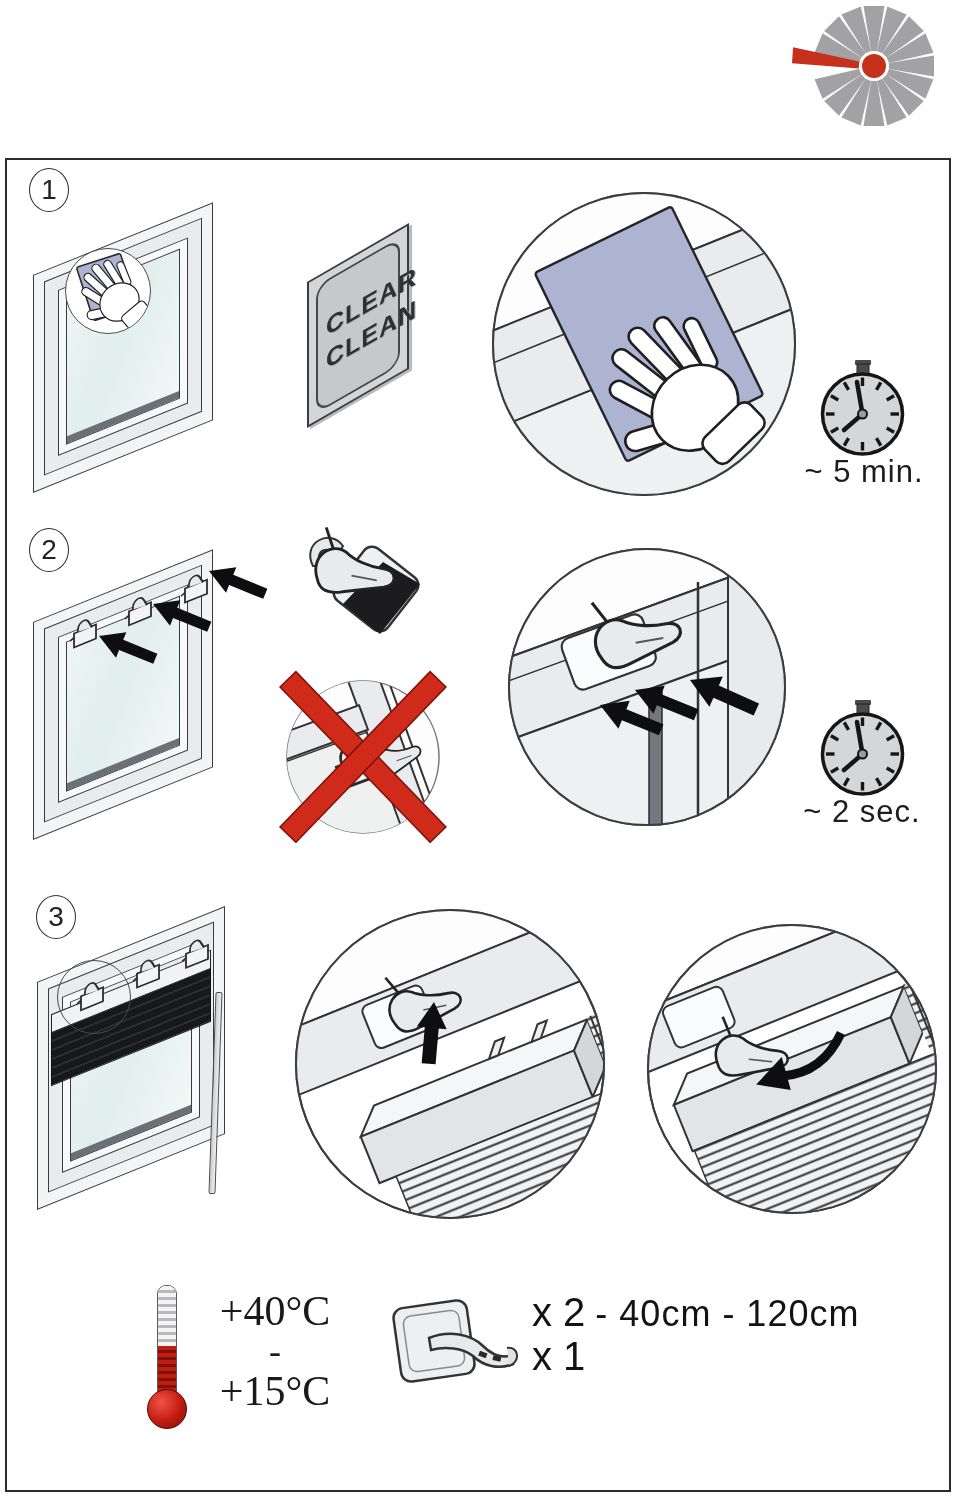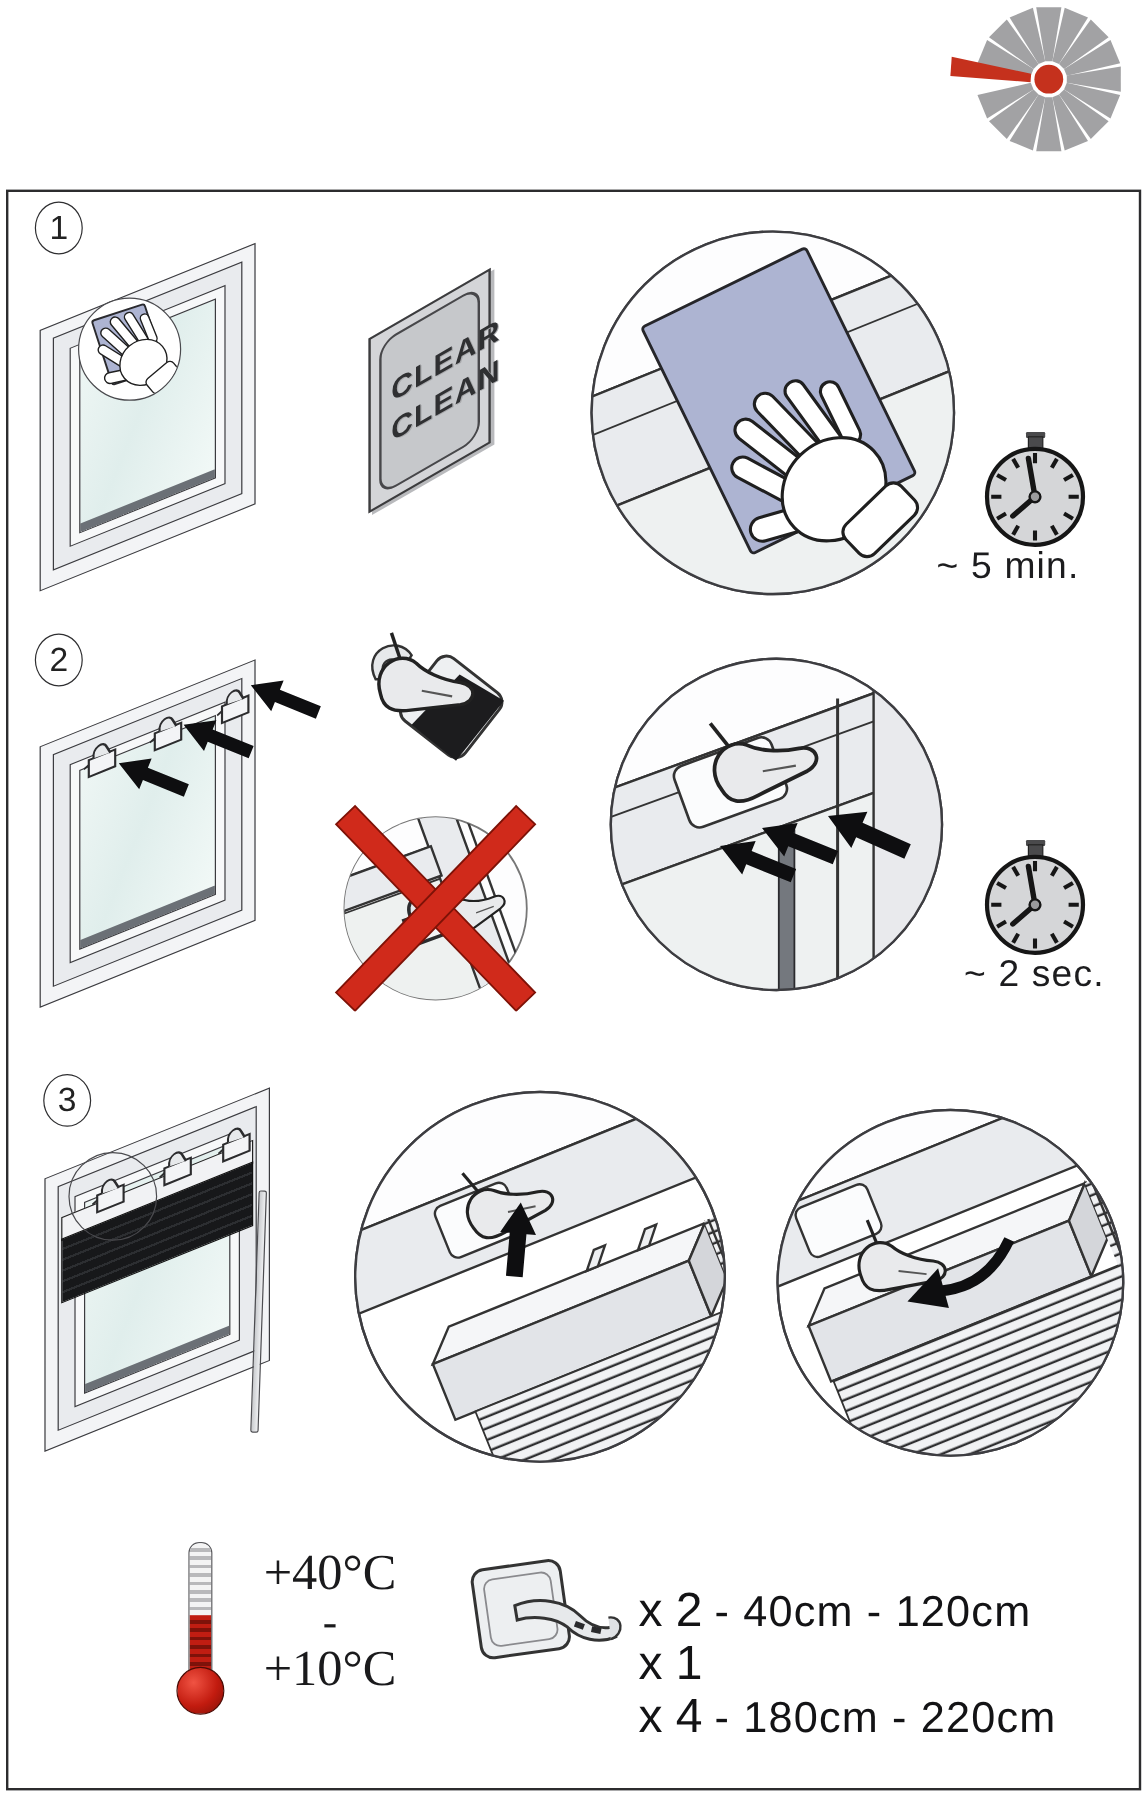--- a/index.html
+++ b/index.html
@@ -38,21 +38,21 @@
         border-radius:9px 9px 0 0;overflow:hidden;}
   .thermo .t-top{position:absolute;left:0;top:0;width:100%;height:52%;
         background:repeating-linear-gradient(180deg,#f4f4f4 0 4px,#b9b9bb 4px 7px);}
   .thermo .t-bot{position:absolute;left:0;top:52%;width:100%;height:48%;
         background:repeating-linear-gradient(180deg,#c01d12 0 4px,#7e120a 4px 7px);}
   .thermo .bulb{position:absolute;left:2px;top:104px;width:38px;height:38px;border-radius:50%;
         background:radial-gradient(circle at 35% 32%,#f05343,#c21b0f 55%,#7e0f06);border:1.5px solid #4a0b05;}
   .temps{position:absolute;left:168px;top:1128px;width:200px;text-align:center;color:#1a1a1c;font-family:Liberation Serif, serif;}
   .temps .t1{font-size:42px;line-height:46px;}
   .temps .ts{font-size:36px;line-height:34px;}
-  .qty{position:absolute;left:525px;top:1160px;}
+  .qty{position:absolute;left:525px;top:1130px;}
   .qty-row{display:flex;align-items:baseline;height:44px;white-space:nowrap;color:#131315;}
   .qty-row .cnt{font-size:40px;margin-right:10px;}
   .qty-row .rng{font-size:36px;letter-spacing:1px;}
 </style>
 </head>
 <body>
 
 <div class="page">
 
   <svg width="0" height="0" style="position:absolute" aria-hidden="true">
@@ -172,21 +172,21 @@
         </g>
         <rect x="88" y="44" width="152" height="210" rx="3" fill="#adb4d2" stroke="#26262a" stroke-width="2.4" transform="rotate(-26 164 149)"></rect>
         <use href="#hand" transform="translate(192,204) rotate(-44)"></use>
       </g>
       <circle cx="159" cy="159" r="151" fill="none" stroke="#3d3d41" stroke-width="2"></circle>
     </svg>
 
     <svg class="abs" style="left:804px;top:200px" width="105" height="100" viewBox="0 0 105 100">
         <use href="#clockg"></use>
       </svg>
-    <div class="duration" style="left:748px;top:294px;width:170px">~ 5 min.</div>
+    <div class="duration" style="left:772px;top:294px;width:170px">~ 5 min.</div>
 
     <div class="num-badge" style="left:22px;top:368px">
       <span>2</span>
     </div>
 
     <div class="win" style="left:26px;top:462px;width:180px;height:218px">
       <div class="w-wall"></div>
       <div class="w-f1"></div>
       <div class="w-f2"></div>
       <div class="w-glass"></div>
@@ -371,40 +371,36 @@
       <div class="tube">
         <div class="t-top"></div>
           <div class="t-bot"></div>
       </div>
       <div class="bulb"></div>
     </div>
 
     <div class="temps">
       <div class="t1">+40°C</div>
       <div class="ts">-</div>
-      <div class="t1">+10°C</div>
+      <div class="t1">+15°C</div>
     </div>
 
     <svg class="abs" style="left:372px;top:1126px" width="155" height="118" viewBox="0 0 155 118">
       <rect x="18" y="18" width="74" height="74" rx="10" transform="rotate(-8 55 55)" fill="#edeff1" stroke="#333" stroke-width="2.5"></rect>
       <rect x="27" y="27" width="56" height="56" rx="8" transform="rotate(-8 55 55)" fill="none" stroke="#8a8a8e" stroke-width="1.5"></rect>
       <path d="M 50 52 C 70 44, 92 48, 104 60 C 112 68, 120 72, 130 70 L 134 78 C 120 84, 104 80, 94 70 C 84 62, 66 60, 52 64 Z" fill="#e7e9eb" stroke="#333" stroke-width="2.5"></path>
       <path d="M 128 62 C 140 60, 142 76, 130 80" fill="#dfe1e4" stroke="#333" stroke-width="2"></path>
       <rect x="100" y="66" width="8" height="5" fill="#2a2a2c" transform="rotate(20 104 68)"></rect>
       <rect x="114" y="70" width="8" height="5" fill="#2a2a2c" transform="rotate(12 118 72)"></rect>
     </svg>
 
     <div class="qty">
       <div class="qty-row">
         <span class="cnt">x 2</span>
         <span class="rng">- 40cm - 120cm</span>
       </div>
       <div class="qty-row">
         <span class="cnt">x 1</span>
       </div>
-      <div class="qty-row">
-        <span class="cnt">x 4</span>
-        <span class="rng">- 180cm - 220cm</span>
-      </div>
     </div>
 
   </div>
 </div>
 
 </body></html>

